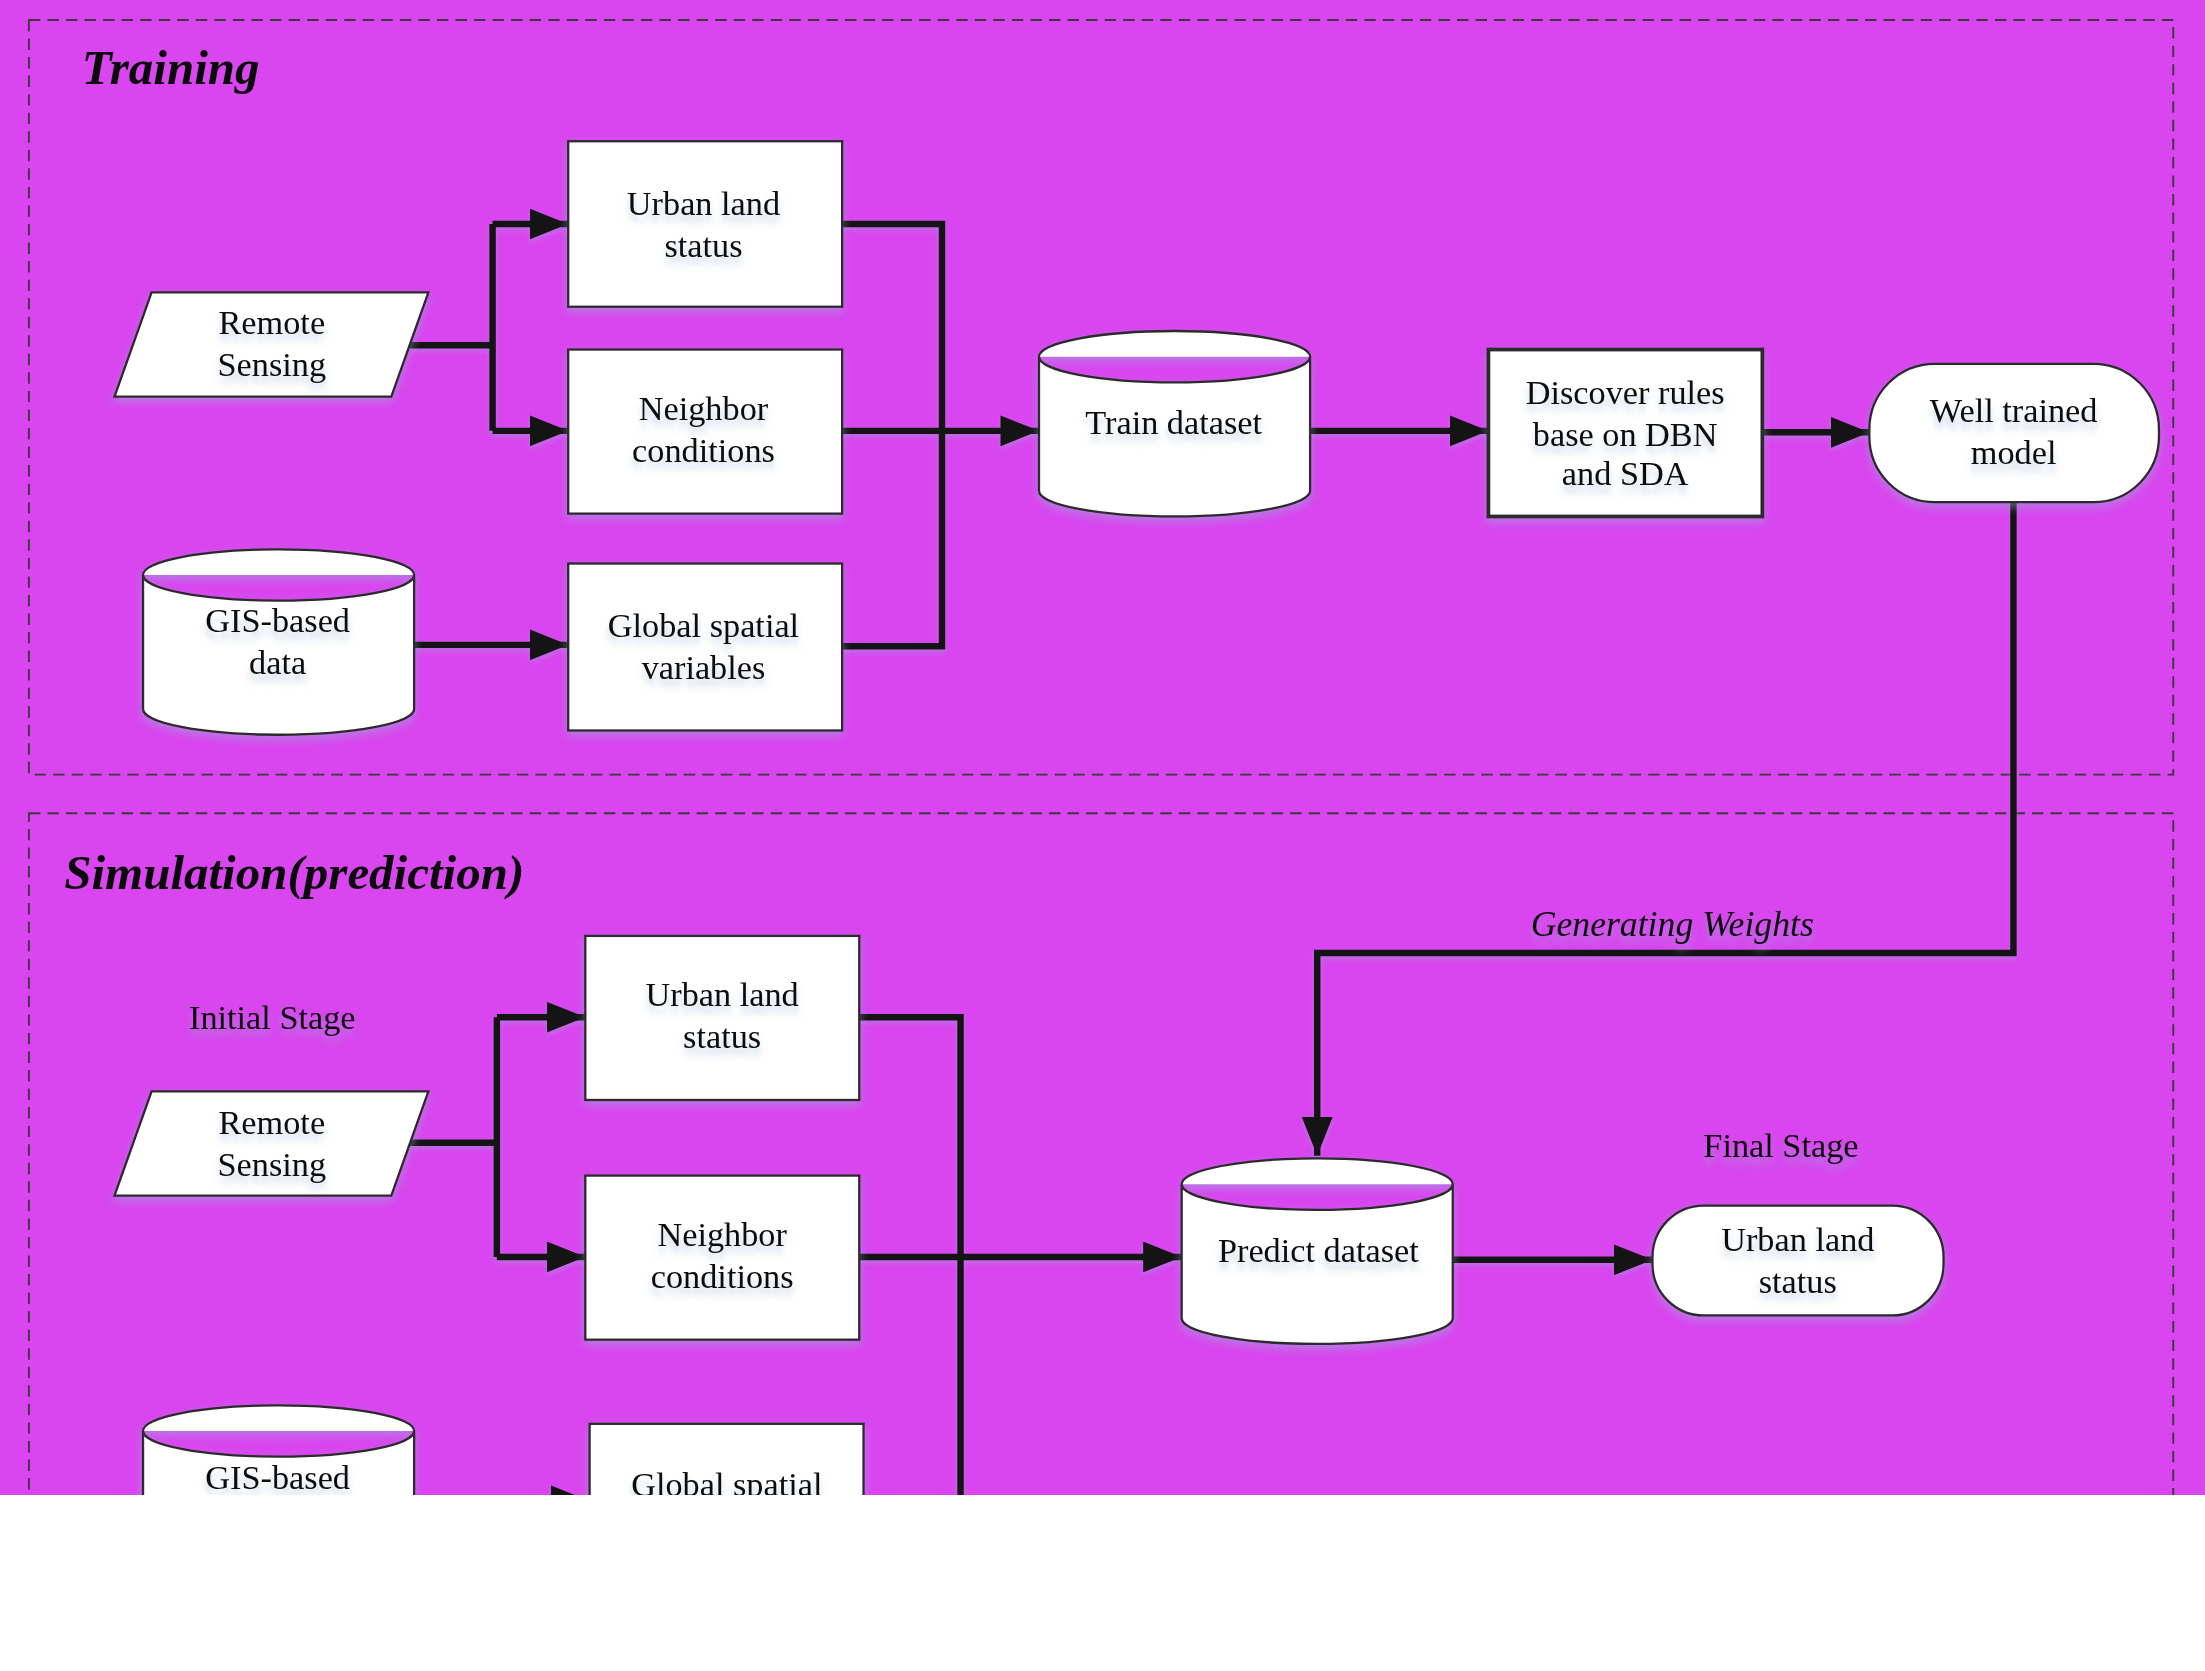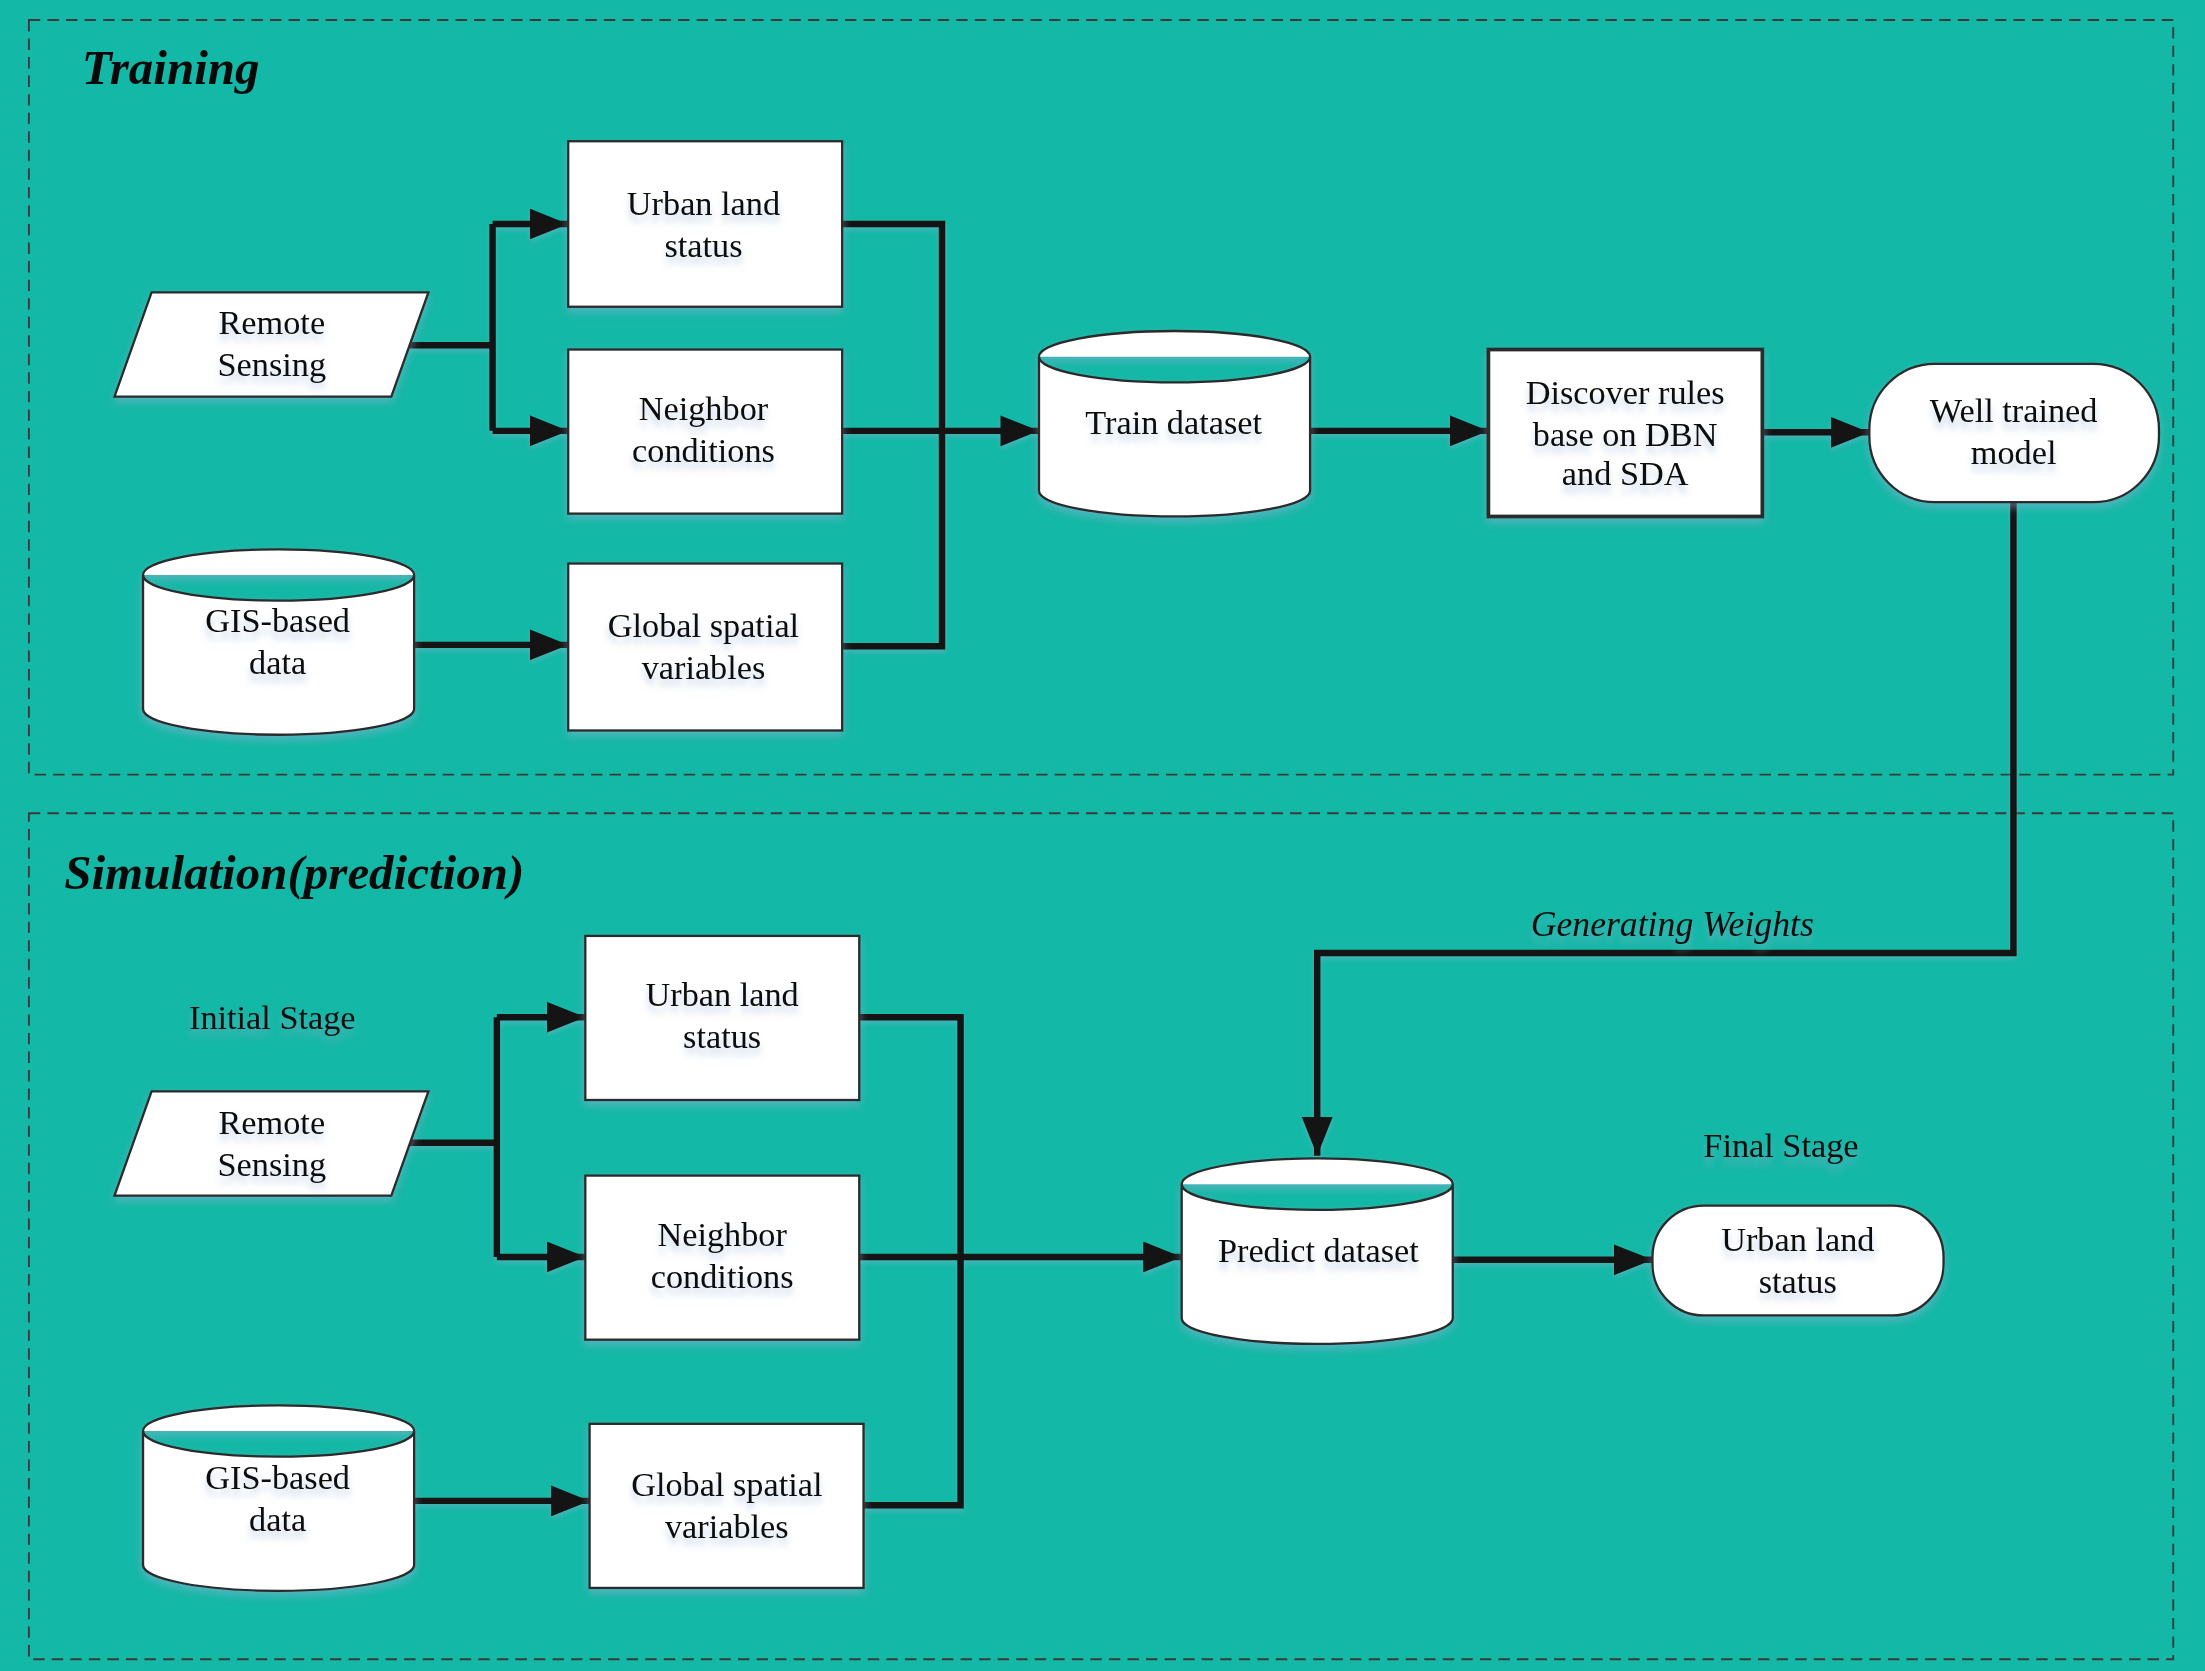--- a/index.html
+++ b/index.html
@@ -1,16 +1,16 @@
 <!DOCTYPE html>
 <html style="font-size:9.8px"><head>
 <meta charset="utf-8">
 <style>
   html,body{margin:0;padding:0;background:#ffffff;}
-  .viewport{position:relative;width:2205px;height:1671px;overflow:hidden;background:#14b8a6;}
+  .viewport{position:relative;width:2205px;height:1495px;overflow:hidden;background:#d946ef;}
   .stage{
     position:absolute;left:0;top:0;width:945px;height:716px;
     transform:scale(2.33333);transform-origin:0 0;
     font-family:"Liberation Serif","DejaVu Serif",serif;color:#111111;
   }
   .stage svg{position:absolute;left:0;top:0;width:945px;height:716px;}
   .shape{filter:drop-shadow(0 3px 3px rgba(150,175,215,0.50));}
   .conn{filter:drop-shadow(0 2px 2px rgba(150,175,215,0.40));}
   .lbl{
     position:absolute;display:flex;align-items:center;justify-content:center;

